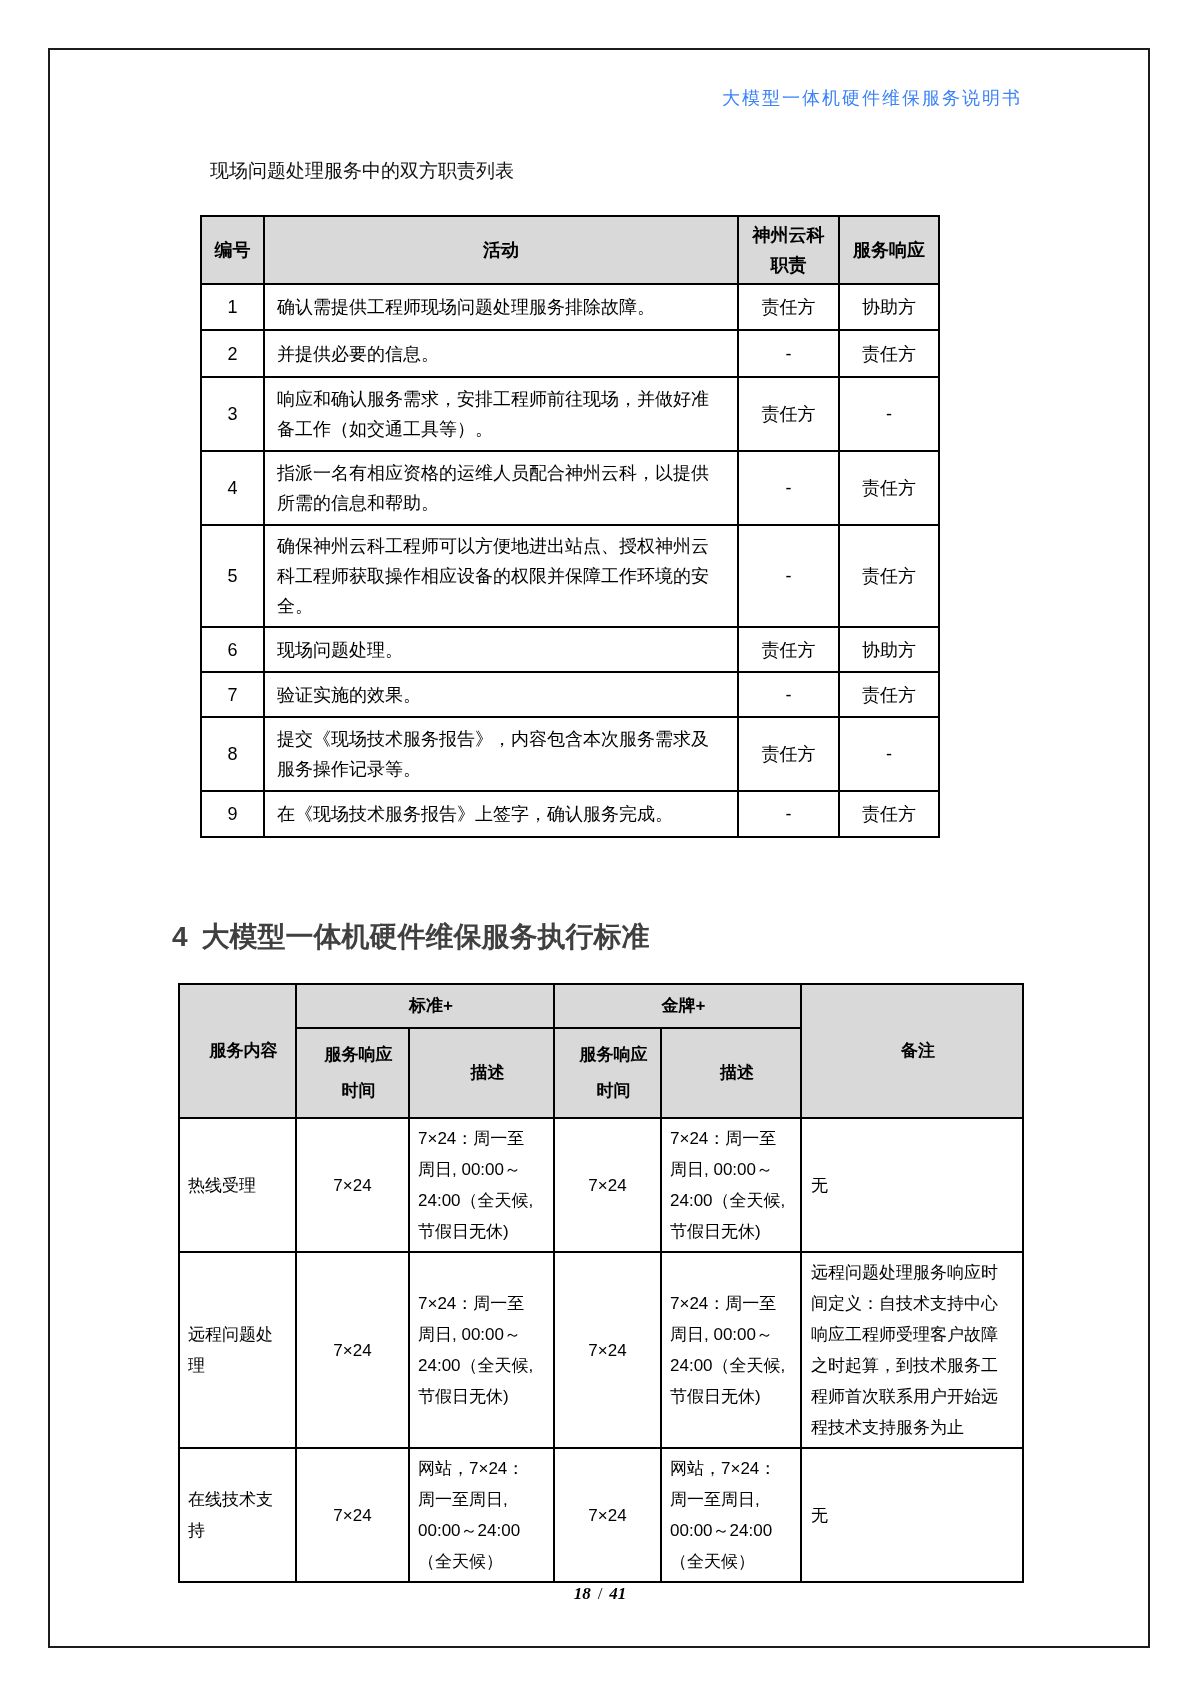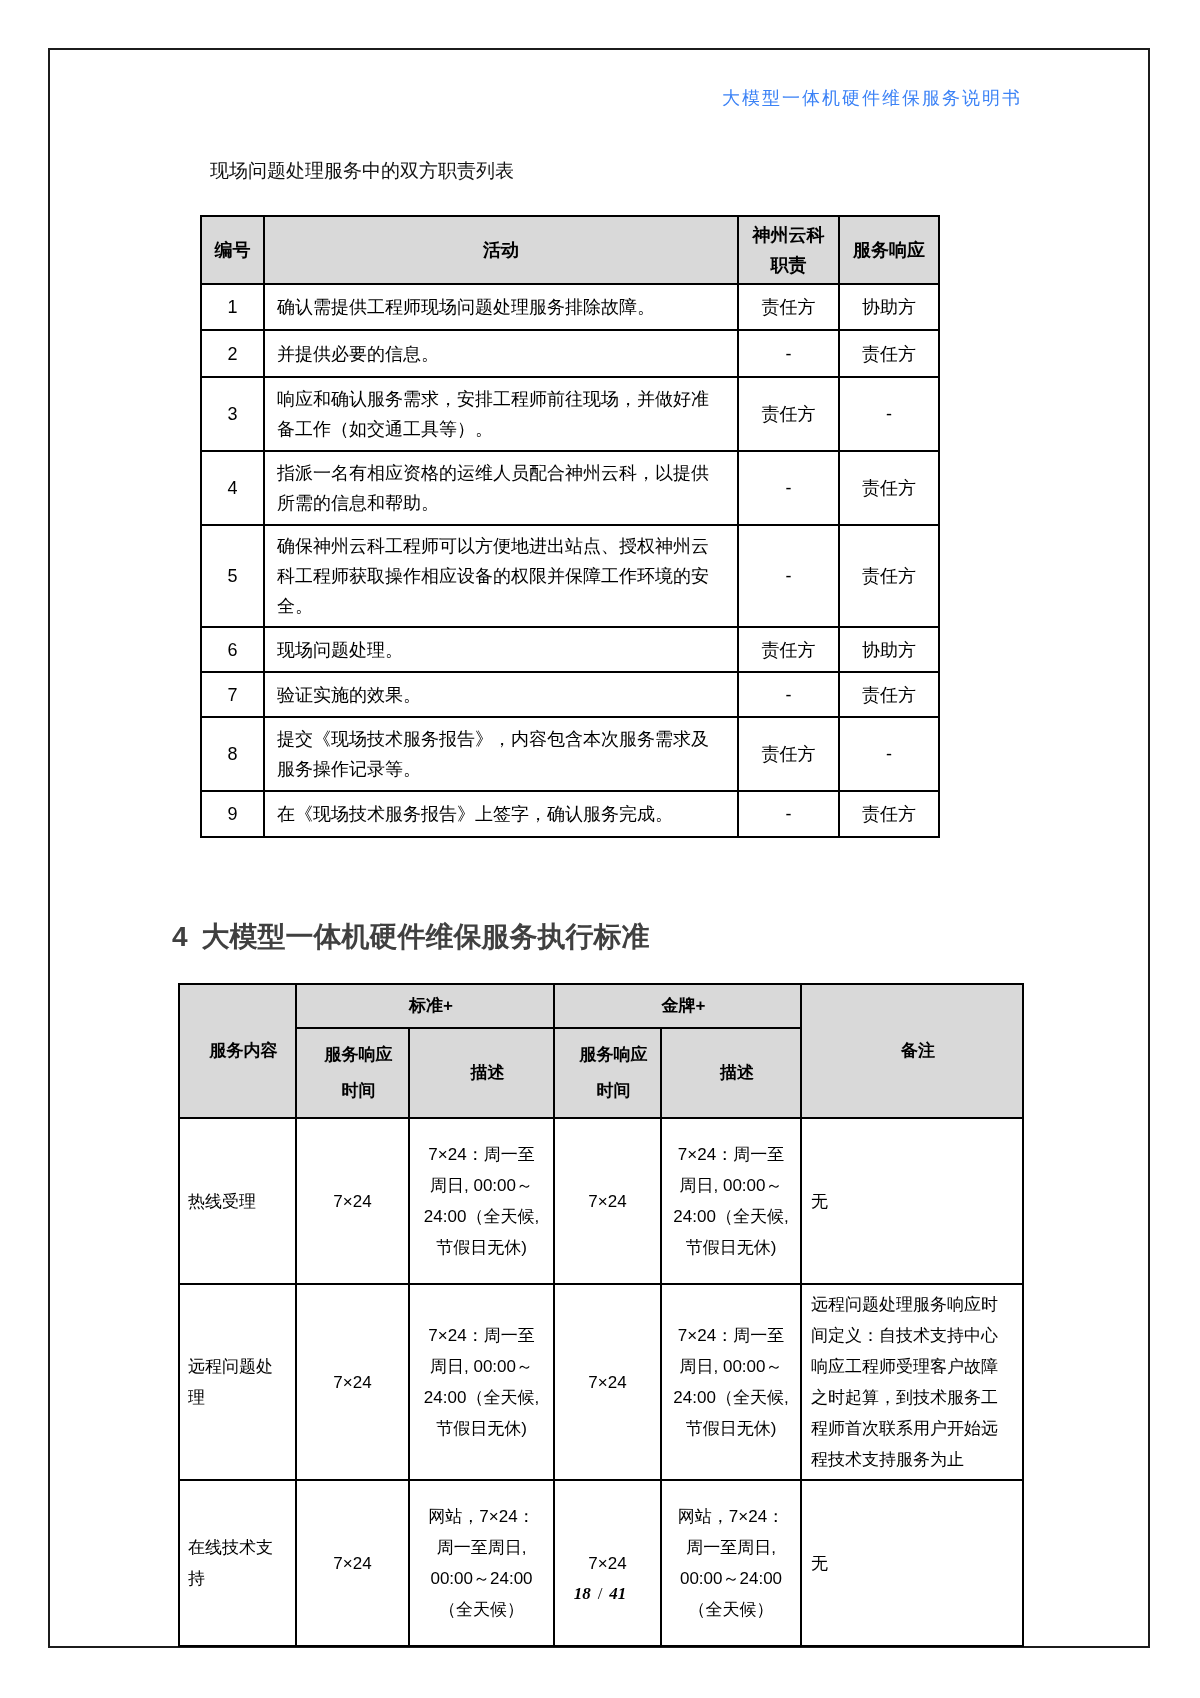--- a/index.html
+++ b/index.html
@@ -81,21 +81,21 @@
   .t2 {
     left: 178px;
     top: 983px;
     width: 844px;
     font-size: 17px;
   }
   .t2 th { text-align: center; line-height: 36px; padding-left: 13px; }
   .t2 td { line-height: 31px; }
   .t2 .svc { text-align: left; padding: 16px 8px; }
   .t2 .resp { text-align: center; border-radius: 10px; }
-  .t2 .desc { text-align: center; padding: 20px 8px; white-space: pre-line; margin-left: 14px; }
+  .t2 .desc { text-align: left; padding: 4px 8px; white-space: pre-line; margin-left: 14px; }
   .t2 .remark { text-align: left; padding: 4px 9px; white-space: pre-line; line-height: 31px; }
   .footer {
     position: absolute;
     left: 0;
     top: 1584px;
     width: 1200px;
     text-align: center;
     font-family: "Liberation Serif", serif;
     font-size: 17px;
     color: #000000;

